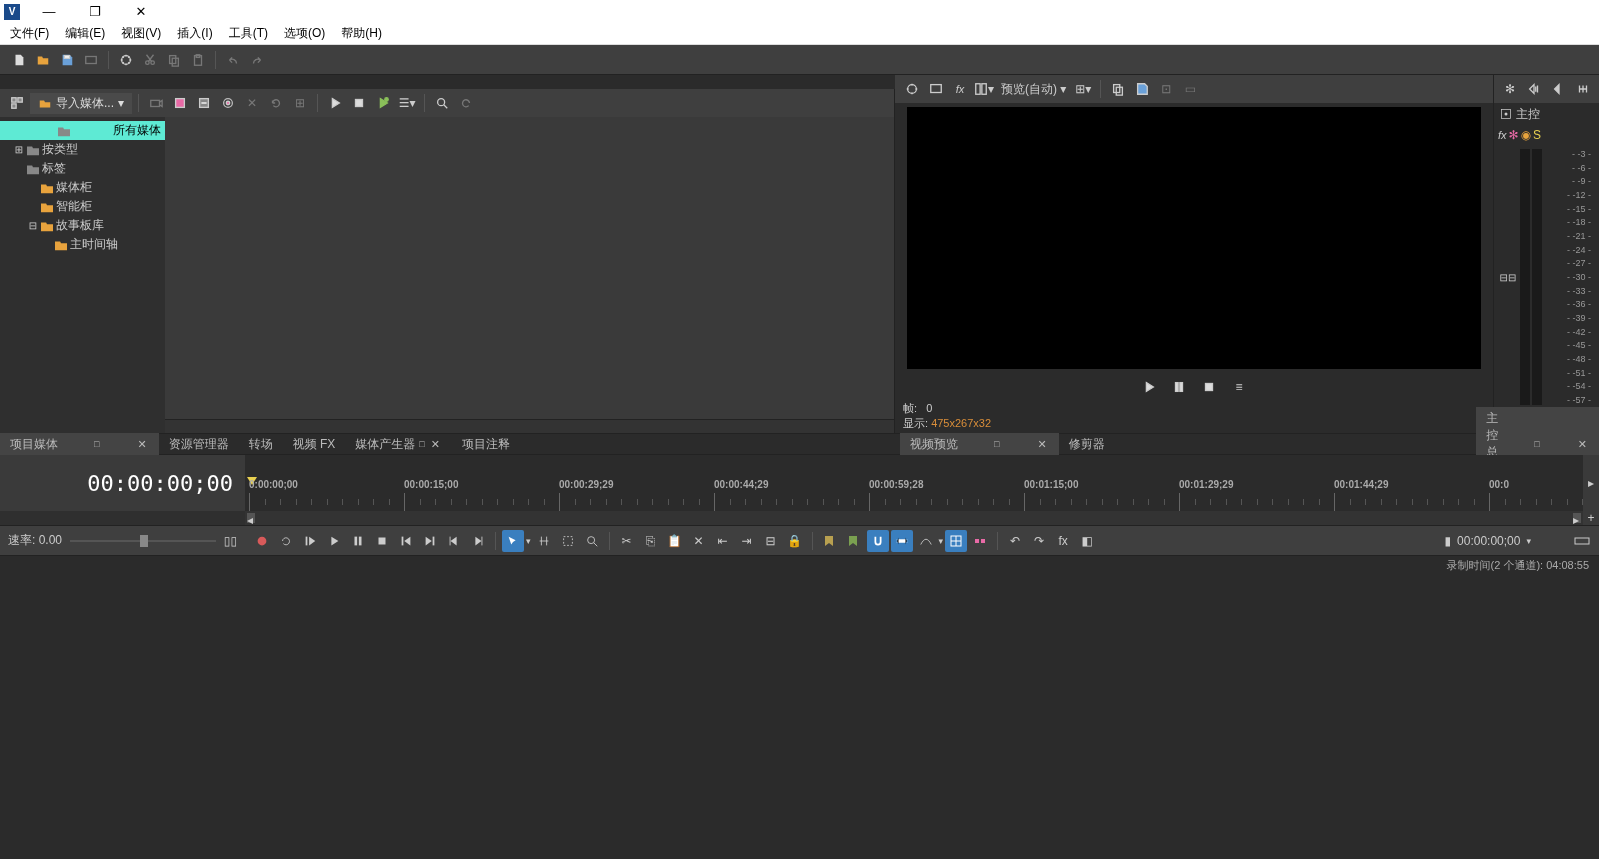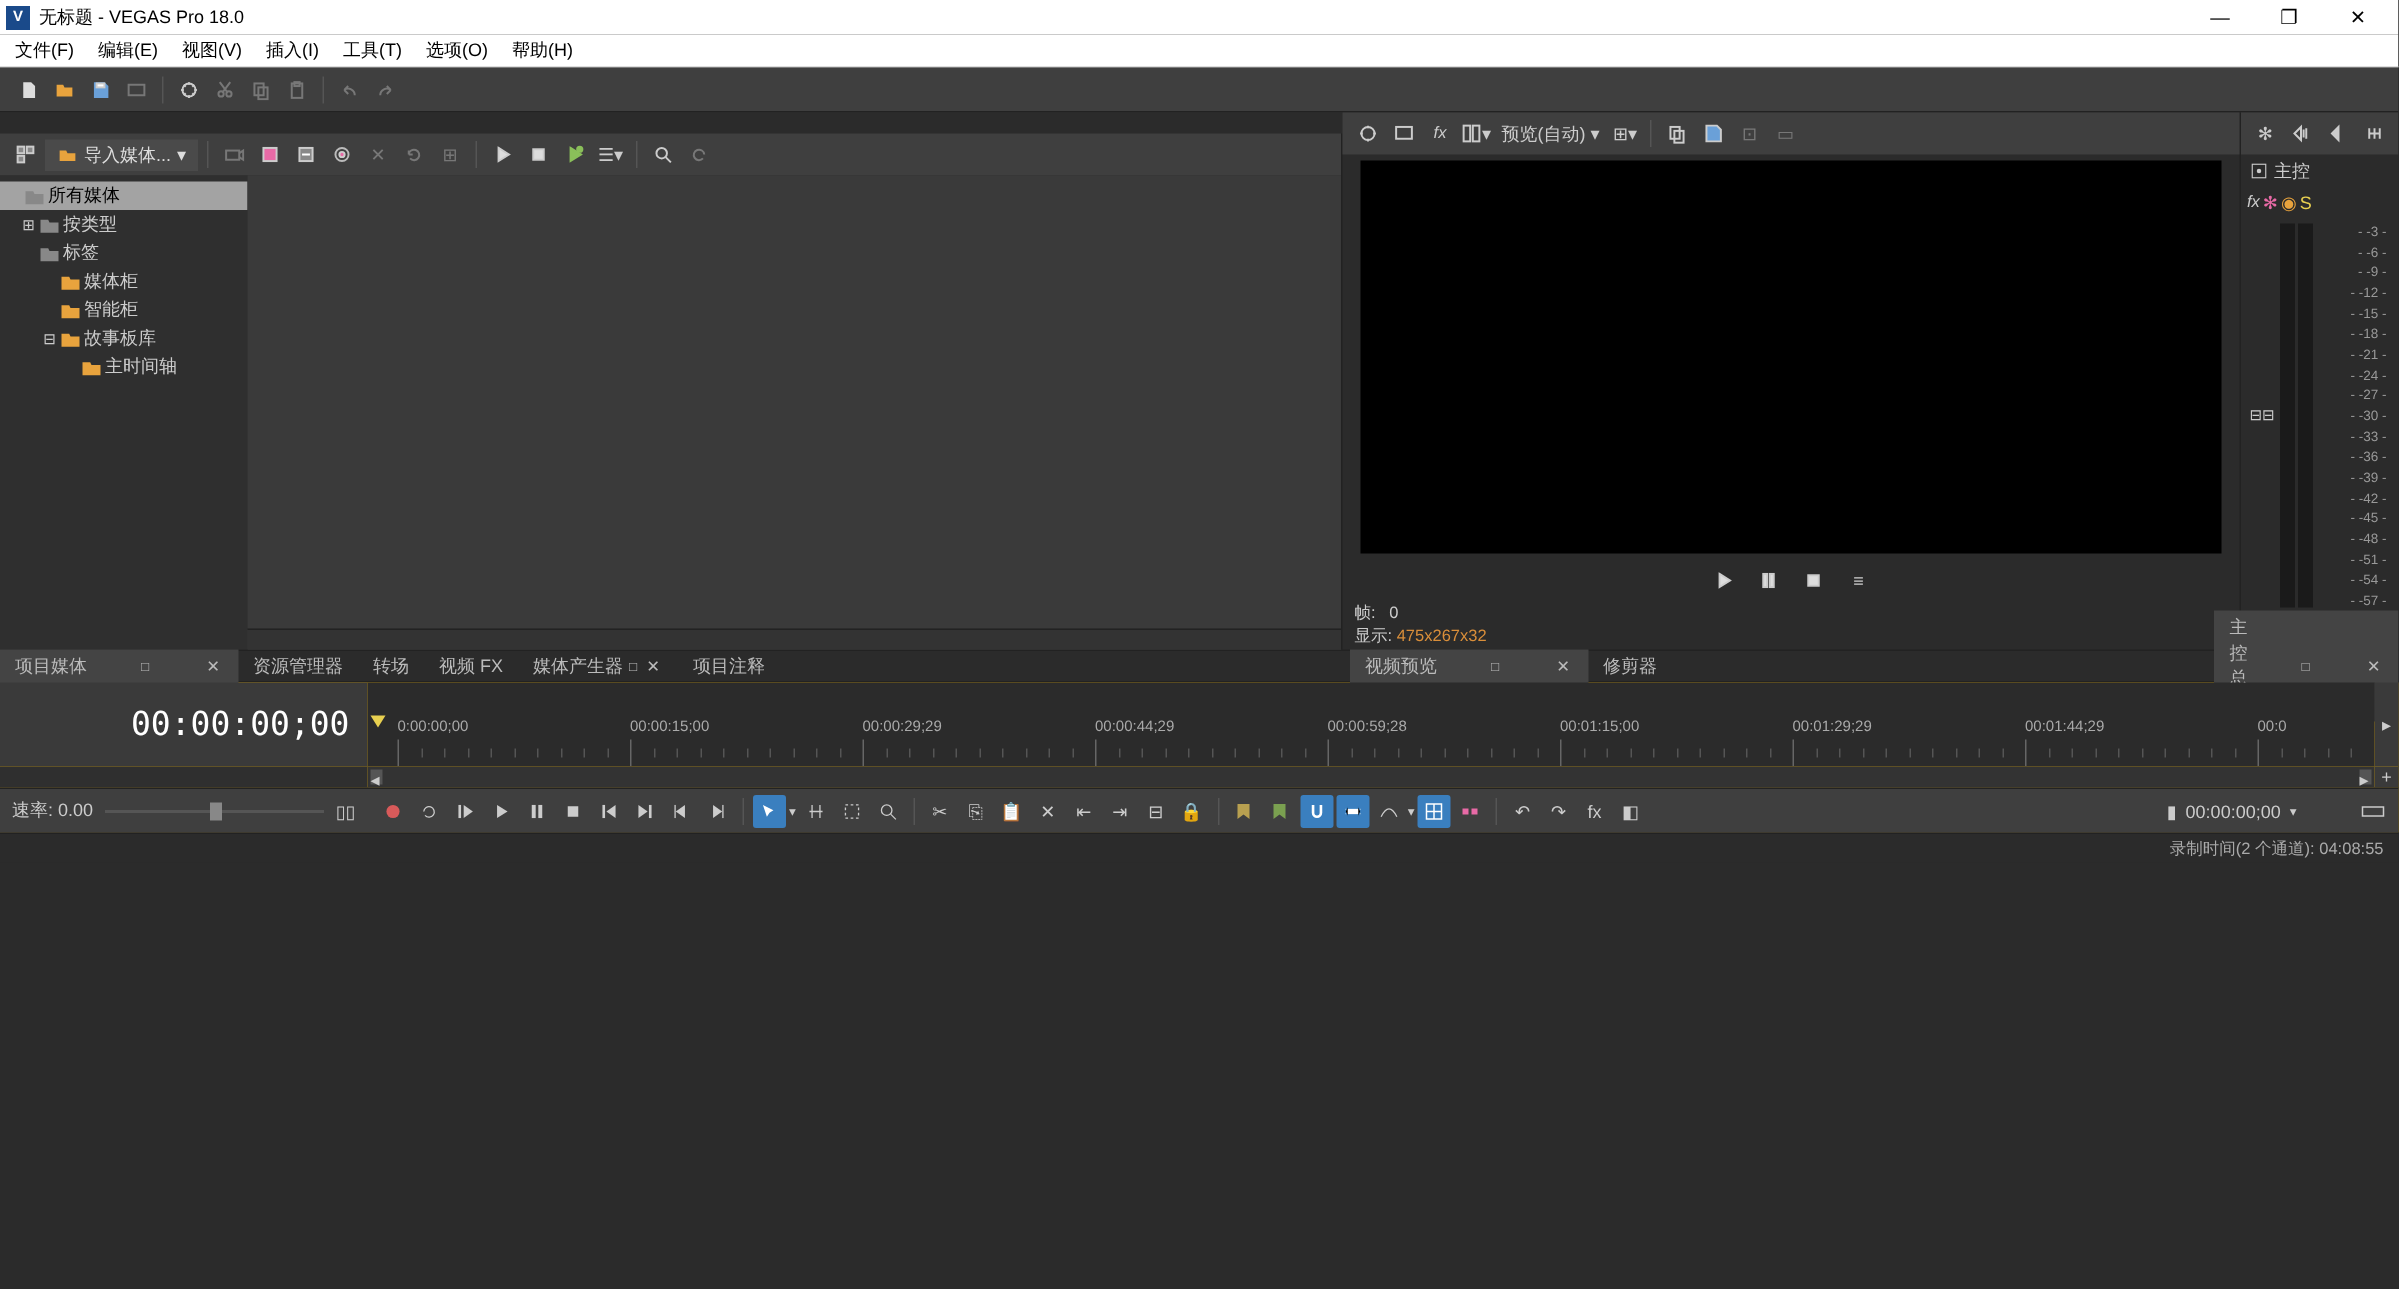--- a/index.html
+++ b/index.html
@@ -15,21 +15,21 @@
 .tool-btn svg { width: 14px; height: 14px; stroke: currentColor; fill: none; stroke-width: 1.5; }
 .tool-btn.disabled { opacity: 0.4; }
 .sep { width: 1px; height: 18px; background: #555; margin: 0 4px; }
 .upper { height: 358px; display: flex; background: #2b2b2b; }
 .panel-media { width: 895px; display: flex; flex-direction: column; border-right: 1px solid #222; margin-top: 14px; }
 .panel-media .media-toolbar { height: 28px; background: #3f3f3f; display: flex; align-items: center; gap: 2px; padding: 0 6px; }
 .import-btn { background: #4a4a4a; padding: 2px 8px; display: flex; align-items: center; gap: 4px; color: #ddd; }
 .media-body { flex: 1; display: flex; }
 .media-tree { width: 165px; background: #2f2f2f; padding: 4px 0; font-size: 12px; }
 .tree-row { display: flex; align-items: center; gap: 2px; padding: 1px 4px; }
-.tree-row.selected { background: #a3a3a3; color: #000; }
+.tree-row.selected { background: #5eead4; color: #000; justify-content: space-between; }
 .tree-row .expand { width: 10px; text-align: center; font-size: 10px; }
 .tree-row .folder-icon { width: 14px; height: 12px; }
 .tree-row .folder-icon.gray svg { fill: #888; }
 .tree-row .folder-icon.orange svg { fill: #e8a33d; }
 .tree-row.l1 { padding-left: 14px; }
 .tree-row.l2 { padding-left: 28px; }
 .tree-row.l3 { padding-left: 42px; }
 .media-content { flex: 1; background: #3a3a3a; position: relative; }
 .media-scrollbar { position: absolute; bottom: 0; left: 0; right: 0; height: 14px; background: #333; border-top: 1px solid #222; }
 .panel-preview { flex: 1; display: flex; flex-direction: column; border-right: 1px solid #222; }
@@ -55,21 +55,21 @@
 .tab .tab-close { font-size: 11px; padding: 0 2px; }
 .tab .tab-sq { font-size: 9px; }
 .tabs-l { width: 895px; display: flex; }
 .tabs-r { flex: 1; display: flex; }
 .tabs-m { width: 105px; display: flex; justify-content: flex-end; }
 .timeline { flex: 1; display: flex; flex-direction: column; background: #eab308; }
 .timeline-head { height: 56px; display: flex; }
 .th-left { width: 245px; background: #3a3a3a; display: flex; align-items: center; justify-content: flex-end; padding-right: 12px; }
 .timecode { font-size: 22px; color: #fff; font-family: "Consolas", monospace; }
 .th-ruler { flex: 1; background: #2b2b2b; position: relative; overflow: hidden; }
-.ruler-bar { position: absolute; top: 24px; left: 16px; right: 0; height: 32px; display:flex; }
+.ruler-bar { position: absolute; top: 24px; left: 0; right: 0; height: 32px; display:flex;font-weight:bold; }
 .ruler-mark { position: absolute; top: 0; font-size: 10px; color: #aaa; }
 .ruler-mark .tick { position: absolute; top: 14px; left: 0; width: 1px; height: 18px; background: #666; }
 .playhead { position: absolute; left: 2px; top: 22px; width: 0; height: 0; border-left: 5px solid transparent; border-right: 5px solid transparent; border-top: 8px solid #e8d050; }
 .th-marker { width: 16px; background: #3a3a3a; display: flex; align-items: center; justify-content: center; }
 .timeline-body { flex: 1; display: flex; }
 .tb-left { width: 245px; background: #2f2f2f; }
 .tb-tracks { flex: 1; background: #333; }
 .tb-right { width: 16px; background: #3a3a3a; display: flex; flex-direction: column; }
 .timeline-hscroll { height: 14px; display: flex; }
 .hs-left { width: 245px; background: #2f2f2f; }
@@ -92,21 +92,20 @@
 .icon-orange svg { fill: #e8a33d; stroke: none; }
 .icon-green { color: #8abf5a; }
 </style>
 </head>
 <body>
 
 <div class="titlebar">
   <div class="app-icon">
       <span>V</span>
     </div>
-  <div class="title-text">无标题 - VEGAS Pro 18.0</div>
   <div class="win-btn">—</div>
   <div class="win-btn">❐</div>
   <div class="win-btn">✕</div>
 </div>
 
 <div class="menubar">
   <div class="menu-item">文件(F)</div>
   <div class="menu-item">编辑(E)</div>
   <div class="menu-item">视图(V)</div>
   <div class="menu-item">插入(I)</div>

